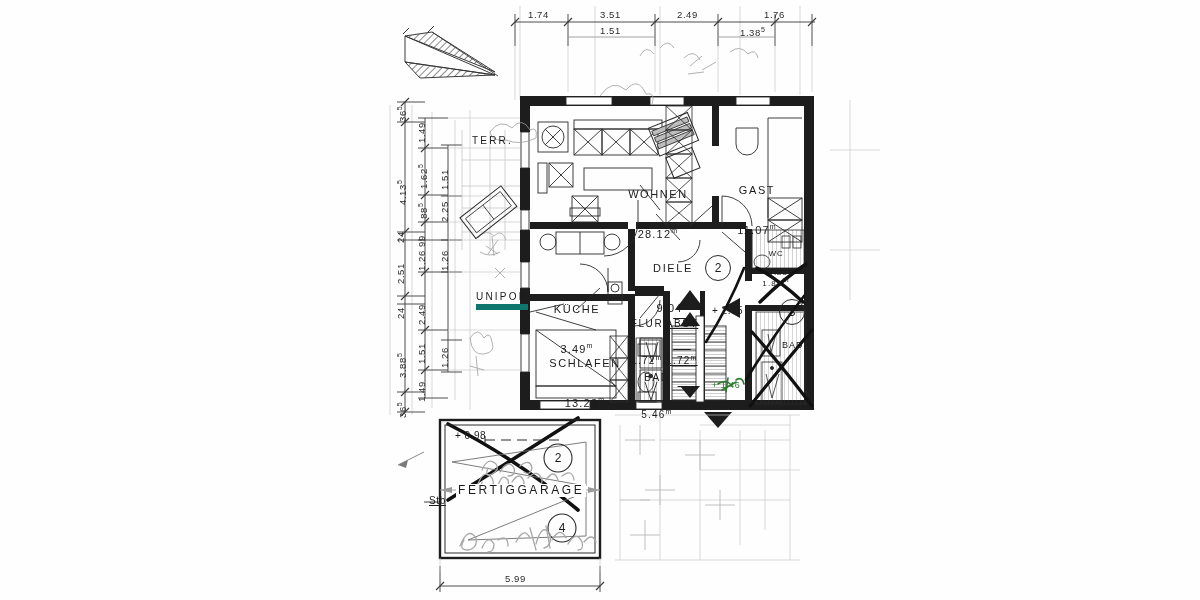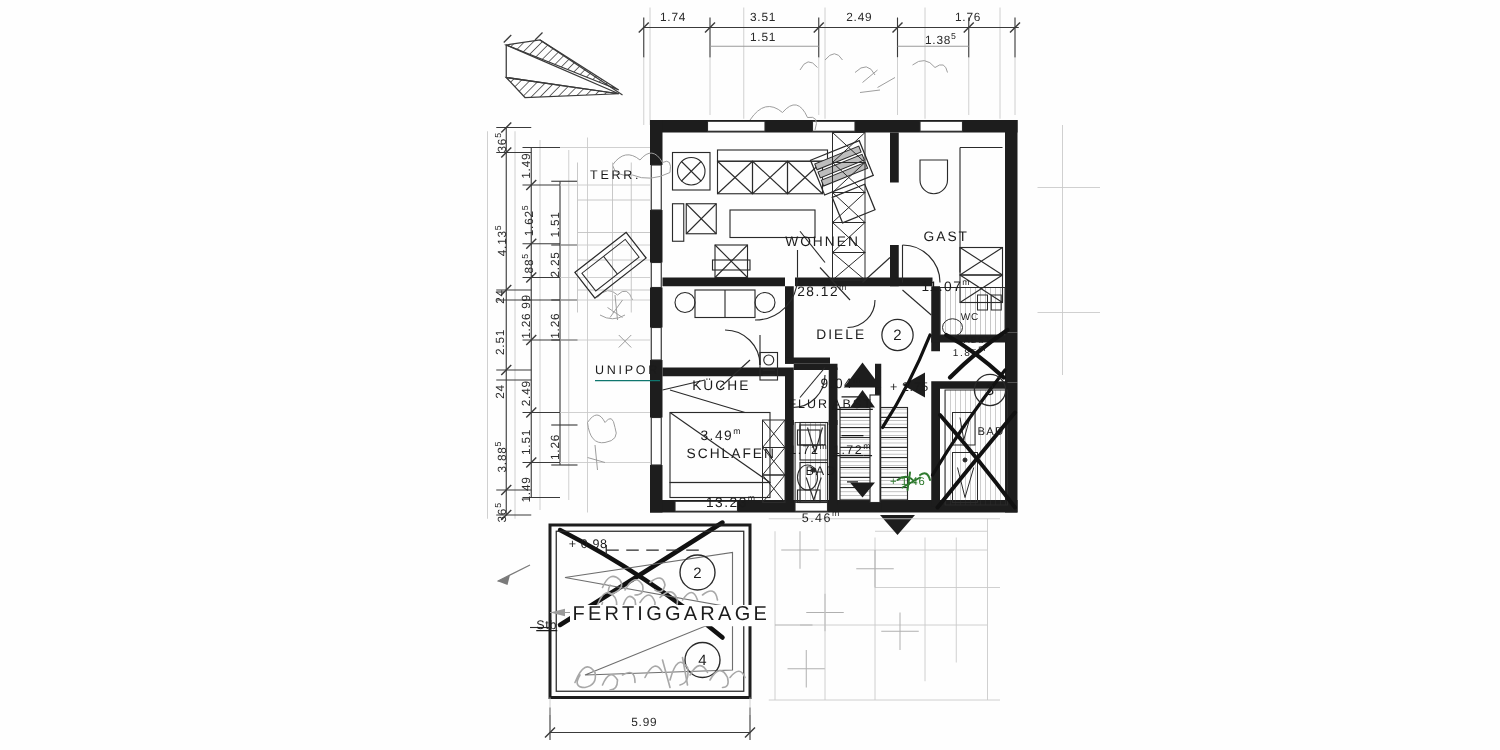--- a/index.html
+++ b/index.html
@@ -14,21 +14,21 @@
   .lbl{position:absolute;white-space:pre;line-height:1.05;}
   .room{font-size:11px;letter-spacing:1.6px;text-align:center;font-weight:400;}
   .room .nm{display:block;}
   .room .ar{display:block;margin-top:3px;letter-spacing:1.2px;}
   .sup{font-size:7px;vertical-align:super;}
   .dim{font-size:9.5px;letter-spacing:.6px;color:#2b2b2b;}
   .dimv{font-size:9.5px;letter-spacing:.6px;color:#2b2b2b;
         transform-origin:left top;transform:rotate(-90deg);}
   .tiny{font-size:7px;letter-spacing:.4px;}
   .mat{font-size:10px;letter-spacing:2.2px;}
-  .garlbl{font-size:16px;letter-spacing:2.6px;}
+  .garlbl{font-size:12px;letter-spacing:2.6px;}
   .stb{font-size:10px;letter-spacing:.6px;margin-left:21px;}
   .elev{font-size:10px;letter-spacing:.5px;}
   .circnum{font-size:12px;}
   .green{color:#2f7a2f;}
 </style>
 </head>
 <body>
 
 <div id="sheet">
 
@@ -615,21 +615,21 @@
     <span class="ar"><span>1.72</span><span class="sup">m</span></span>
   </div>
   <div class="lbl room" style="left:758px;top:233px;width:36px;font-size:8px;letter-spacing:.8px;">
     <span class="nm">WC</span>
     <span class="ar" style="margin-top:1px;"><span>1.85</span><span class="sup">m</span></span>
   </div>
   <div class="lbl tiny" style="left:771px;top:269px;letter-spacing:1px;">ABST.</div>
   <div class="lbl tiny" style="left:782px;top:341px;letter-spacing:1px;font-size:9px;">BAD</div>
 
   <div class="lbl mat" style="left:472px;top:136px;">TERR.</div>
-  <div class="lbl mat" style="left:476px;top:292px;border-bottom:1px solid #0f766e;padding-bottom:1px;">UNIPOR</div>
+  <div class="lbl mat" style="left:476px;top:292px;border-bottom:6px solid #0f766e;padding-bottom:1px;">UNIPOR</div>
   <div class="lbl garlbl" style="left:456px;top:484px;background:#fefefe;padding:0 2px;">FERTIGGARAGE</div>
   <div class="lbl stb" style="left:408px;top:496px;text-decoration:underline;">Stb</div>
   <div class="lbl elev" style="left:455px;top:431px;">+ 0.98</div>
   <div class="lbl elev" style="left:712px;top:306px;">+ 2.75</div>
   <div class="lbl elev green" style="left:712px;top:381px;font-size:9px;">+ 1.46</div>
 
   <div class="lbl circnum" style="left:705px;top:255px;width:24px;height:24px;border:1.1px solid #2a2a2a;border-radius:50%;text-align:center;line-height:24px;background:#fefefe;">2</div>
   <div class="lbl circnum" style="left:779px;top:299px;width:24px;height:24px;border:1.1px solid #2a2a2a;border-radius:50%;text-align:center;line-height:24px;">3</div>
   <div class="lbl circnum" style="left:546px;top:446px;width:24px;height:24px;text-align:center;line-height:24px;">2</div>
   <div class="lbl circnum" style="left:550px;top:516px;width:24px;height:24px;text-align:center;line-height:24px;">4</div>

